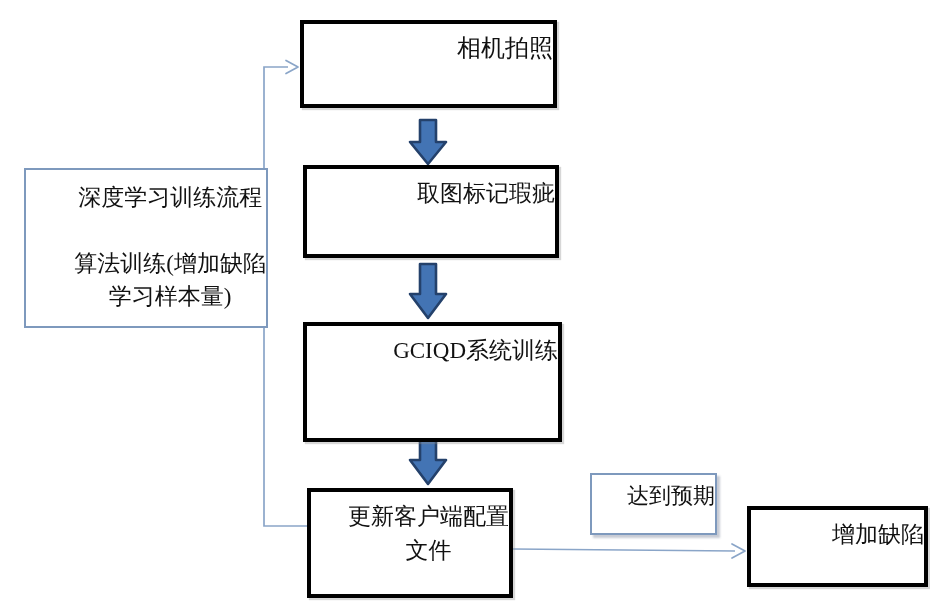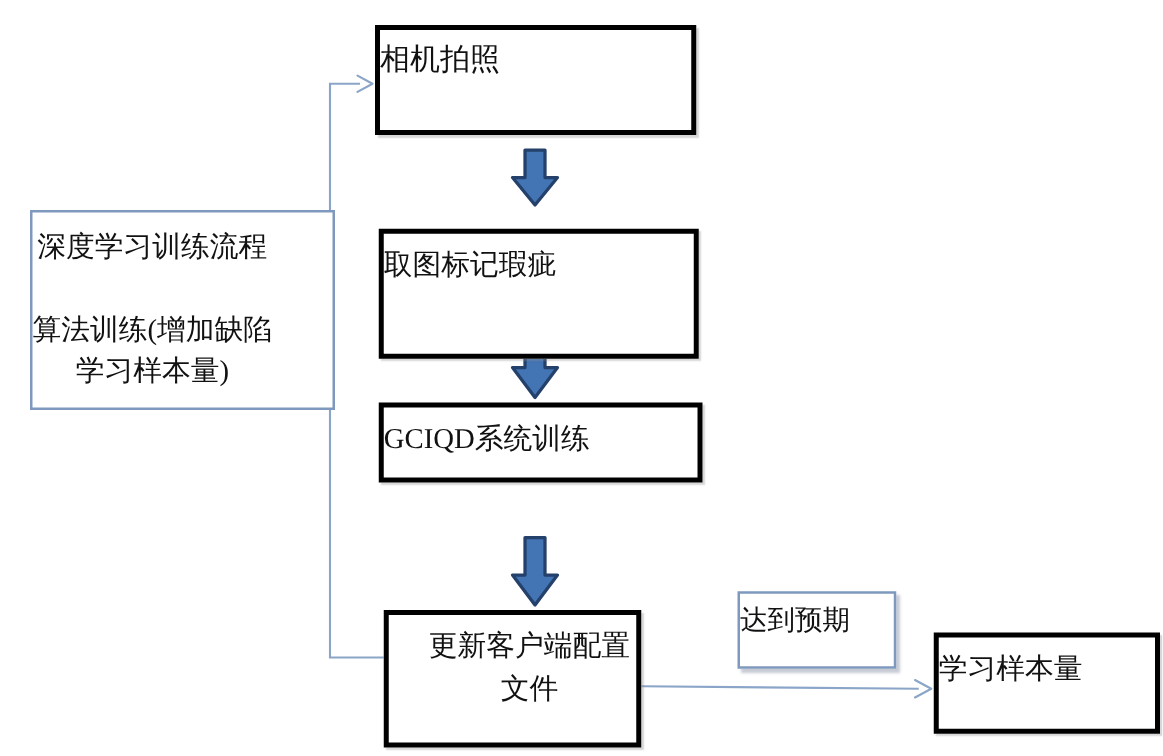--- a/index.html
+++ b/index.html
@@ -16,38 +16,38 @@
     position:relative;width:930px;height:605px;background:#ffffff;overflow:hidden;
   }
   .connector-layer{
     position:absolute;left:0;top:0;width:930px;height:605px;z-index:1;pointer-events:none;
   }
   .line{fill:none;stroke:var(--connector);stroke-width:1.7;}
   .arrowhead{fill:none;stroke:var(--connector);stroke-width:1.7;stroke-linecap:round;stroke-linejoin:round;}
   .block-arrow{fill:var(--block-arrow-fill);stroke:var(--block-arrow-stroke);stroke-width:2.6;stroke-linejoin:round;}
   .box{
     position:absolute;box-sizing:border-box;background:#ffffff;z-index:2;
-    display:flex;justify-content:flex-start;text-align:center;
+    display:flex;justify-content:flex-end;text-align:center;
   }
   .box .label{white-space:pre-line;}
   .thick{
     border:4px solid var(--thick-border);
     box-shadow:2px 2px 1px rgba(140,140,140,0.35);
   }
   .thin{
     border:2px solid var(--thin-border);
     margin-left:20px;
   }
   .t-main{font-size:24px;line-height:35px;padding-top:7px;}
   .t-mid{font-size:23px;line-height:34px;padding-top:8px;}
   .t-note{font-size:23px;line-height:33px;padding-top:11px;}
   .t-label{font-size:22px;line-height:30px;padding-top:6px;}
   .node-camera{left:300px;top:20px;width:257px;height:88px;}
-  .node-mark{left:303px;top:165px;width:256px;height:104px;margin-top:18px;}
-  .node-train{left:303px;top:322px;width:259px;height:64px;}
+  .node-mark{left:303px;top:165px;width:256px;height:93px;}
+  .node-train{left:303px;top:322px;width:259px;height:120px;}
   .node-update{left:307px;top:488px;width:206px;height:110px;padding-left:32px;}
   .node-done{left:747px;top:506px;width:181px;height:81px;}
   .note-box{left:4px;top:168px;width:244px;height:160px;}
   .edge-label-box{
     left:570px;top:473px;width:127px;height:62px;
     box-shadow:3px 3px 2px rgba(130,140,160,0.45);
   }
 </style>
 </head>
 <body>
@@ -78,21 +78,21 @@
   <div class="box thick t-mid node-train">
     <span class="label">GCIQD系统训练</span>
   </div>
 
   <div class="box thick t-mid node-update">
     <span class="label">更新客户端配置
 文件</span>
   </div>
 
   <div class="box thick t-mid node-done">
-    <span class="label">学习样本量</span>
+    <span class="label">增加缺陷</span>
   </div>
 
   <div class="box thin t-note note-box">
     <span class="label">深度学习训练流程
 
 算法训练(增加缺陷
 学习样本量)</span>
   </div>
 
   <div class="box thin t-label edge-label-box">

